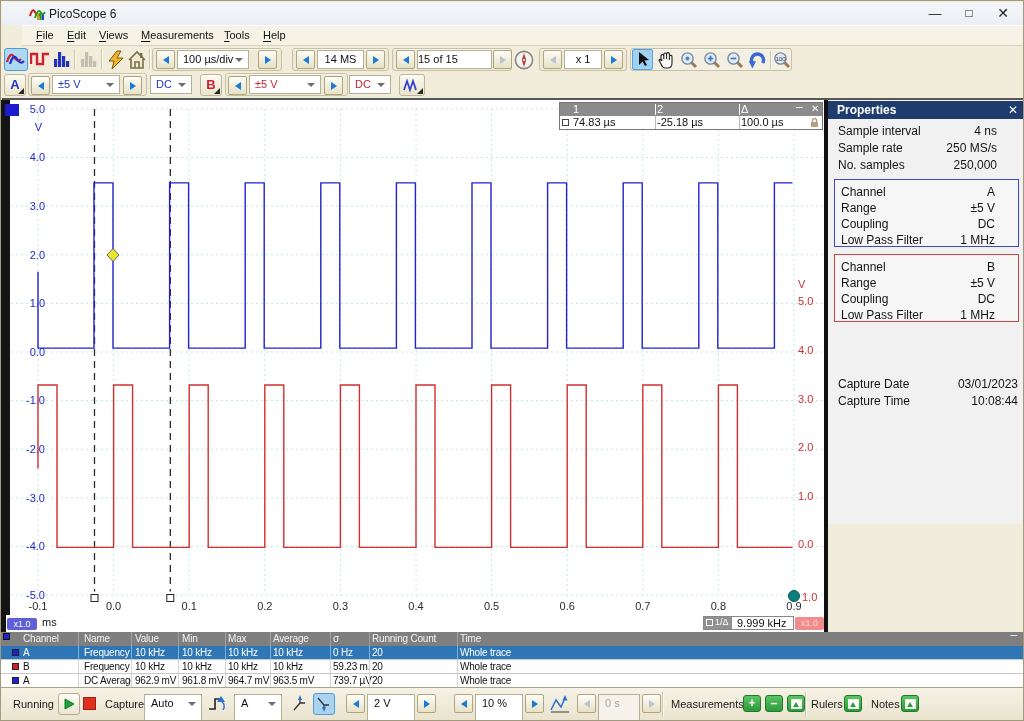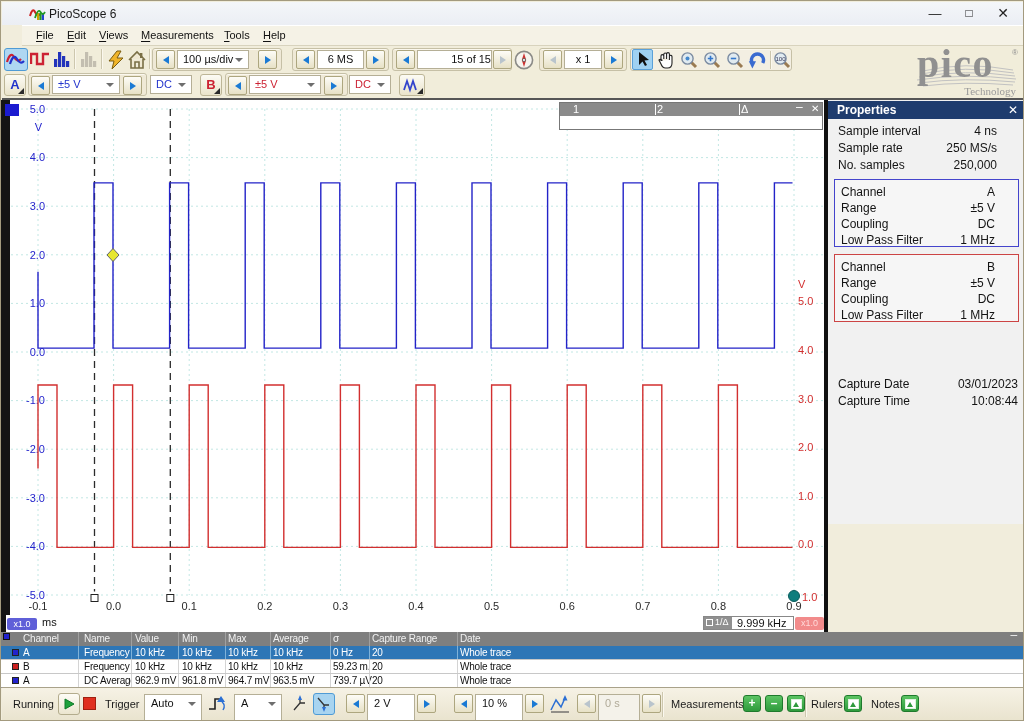--- a/index.html
+++ b/index.html
@@ -150,33 +150,33 @@
         <svg width="8" height="8" viewBox="0 0 8 8">
           <polygon points="1,0 1,8 7,4" fill="#1a7ad4"></polygon>
         </svg>
       </div>
 <div class="tgroup abs" style="left:290px;width:97px"></div>
 <div class="spin abs" style="left:294px">
         <svg width="8" height="8" viewBox="0 0 8 8">
           <polygon points="7,0 7,8 1,4" fill="#1a7ad4"></polygon>
         </svg>
       </div>
-<div class="wfield abs" style="left:315px;width:47px;text-align:center"><span style="position:relative;top:2px">6 MS</span></div>
+<div class="wfield abs" style="left:315px;width:47px;text-align:center"><span style="position:relative;top:2px">14 MS</span></div>
 <div class="spin abs" style="left:364px">
         <svg width="8" height="8" viewBox="0 0 8 8">
           <polygon points="1,0 1,8 7,4" fill="#1a7ad4"></polygon>
         </svg>
       </div>
 <div class="tgroup abs" style="left:390px;width:120px"></div>
 <div class="spin abs" style="left:394px">
         <svg width="8" height="8" viewBox="0 0 8 8">
           <polygon points="7,0 7,8 1,4" fill="#1a7ad4"></polygon>
         </svg>
       </div>
-<div class="wfield abs" style="left:415px;width:75px;text-align:right"><span style="position:relative;top:2px">15 of 15</span></div>
+<div class="wfield abs" style="left:415px;width:75px;text-align:left"><span style="position:relative;top:2px">15 of 15</span></div>
 <div class="spin abs" style="left:491px">
         <svg width="8" height="8" viewBox="0 0 8 8">
           <polygon points="1,0 1,8 7,4" fill="#b9c4cc"></polygon>
         </svg>
       </div>
 <svg class="abs" style="left:512px;top:3px" width="20" height="20" viewBox="0 0 20 20">
  <circle cx="10" cy="10" r="8.6" fill="#f6f4ee" stroke="#8a8a86" stroke-width="1.6"></circle>
  <polygon points="10,3 12.2,10 10,17 7.8,10" fill="#cc3333"></polygon>
  <circle cx="10" cy="10" r="1.6" fill="#eee" stroke="#555" stroke-width="0.8"></circle>
       </svg>
@@ -267,35 +267,20 @@
         <span style="position:absolute;left:5px;top:2px;color:#cc2233">DC</span>
         <div class="caret"></div>
       </div>
 <div class="chbtn abs" style="left:397px;width:26px">
  <svg width="20" height="16" viewBox="0 0 20 16" style="margin-top:2px">
           <path d="M2,13 L5,4 L8,13 L11,4 L14,13" stroke="#3344cc" stroke-width="1.8" fill="none"></path>
         </svg>
  <div class="cornertri"></div></div>
 </div>
 <div id="tbsep" class="abs"></div>
-<div class="abs" style="left:908px;top:42px;width:115px;height:54px">
- <svg width="115" height="54" viewBox="0 0 115 54">
-  <g stroke="#c2c2c2" stroke-width="1" fill="none">
-   <path d="M14,28 Q55,18 104,27"></path>
-          <path d="M12,31 Q55,22 105,30"></path>
-   <path d="M10,34 Q55,26 106,33"></path>
-          <path d="M8,37 Q55,30 107,36"></path>
-   <path d="M10,40 Q55,34 106,39"></path>
-          <path d="M14,43 Q55,38 104,42"></path>
-  </g>
-  <text x="8" y="34" font-family="Liberation Serif" font-size="40" font-weight="bold" fill="#909090" letter-spacing="1.5">pico</text>
-  <text x="103" y="12" font-size="8" fill="#8f8f8f">®</text>
-  <text x="107" y="52" text-anchor="end" font-family="Liberation Serif" font-size="11" fill="#9a9a9a">Technology</text>
- </svg>
-</div>
     <div id="gutterL" class="abs"></div>
     <div class="abs" style="left:4px;top:103px;width:14px;height:12px;background:#1b1bd0;z-index:7"></div>
 <div id="gutterR" class="abs"></div>
 <div class="abs" style="left:0;top:99px;width:824px;height:515px;background:#fff"><svg id="plot" width="824" height="515" viewBox="0 0 824 515">
 <path d="M37,9V495M112.6,9V495M188.2,9V495M263.8,9V495M339.4,9V495M415,9V495M490.6,9V495M566.2,9V495M641.8,9V495M717.4,9V495M793,9V495M10,9H822M10,57.6H822M10,106.2H822M10,154.8H822M10,203.4H822M10,252H822M10,300.6H822M10,349.2H822M10,397.8H822M10,446.4H822M10,495H822" stroke="#c2e7e4" stroke-width="1" fill="none" stroke-dasharray="2,3"></path>
 <text x="44" y="12.8" text-anchor="end" class="ax b">5.0</text>
         <text x="44" y="61.4" text-anchor="end" class="ax b">4.0</text>
         <text x="44" y="110" text-anchor="end" class="ax b">3.0</text>
         <text x="44" y="158.6" text-anchor="end" class="ax b">2.0</text>
         <text x="44" y="207.2" text-anchor="end" class="ax b">1.0</text>
@@ -337,20 +322,32 @@
 <div id="rleg" class="abs">
  <div class="abs" style="left:0;top:0;width:262px;height:13px;background:#8b8b8b;color:#fff">
   <span class="abs" style="left:13px;top:0">1</span>
         <span class="abs" style="left:97px;top:0">2</span>
   <span class="abs" style="left:181px;top:0">Δ</span>
   <span class="abs" style="left:236px;top:-3px;font-size:12px">–</span>
   <span class="abs" style="left:251px;top:0;font-size:10px">✕</span>
   <div class="abs" style="left:95px;top:1px;width:1px;height:11px;background:#fff"></div>
   <div class="abs" style="left:179px;top:1px;width:1px;height:11px;background:#fff"></div>
  </div>
+ <div class="abs" style="left:0;top:13px;width:262px;height:13px;background:#fff;color:#111">
+  <div class="abs" style="left:2px;top:3px;width:7px;height:7px;border:1px solid #444;background:#fff"></div>
+  <span class="abs" style="left:13px;top:0">74.83 µs</span>
+  <span class="abs" style="left:97px;top:0">-25.18 µs</span>
+  <span class="abs" style="left:181px;top:0">100.0 µs</span>
+  <div class="abs" style="left:95px;top:0;width:1px;height:13px;background:#bbb"></div>
+  <div class="abs" style="left:179px;top:0;width:1px;height:13px;background:#bbb"></div>
+  <svg class="abs" style="left:250px;top:2px" width="9" height="10" viewBox="0 0 9 10">
+   <rect x="1" y="4" width="7" height="5" fill="#b0a080"></rect>
+          <path d="M2.5,4 V2.5 a2,2 0 0 1 4,0 V4" fill="none" stroke="#b0a080" stroke-width="1.4"></path>
+        </svg>
+ </div>
 </div>
 <div id="scalebar" class="abs">
  <div class="badge abs" style="left:1px;top:3px;width:30px;height:12px;background:#5f5fd8;line-height:12px">x1.0</div>
  <span class="abs" style="left:36px;top:1px;font-size:11px;color:#111">ms</span>
  <div class="abs" style="left:697px;top:1px;width:91px;height:14px;border:1px solid #888">
   <div class="abs" style="left:0;top:0;width:28px;height:12px;background:#909090">
    <div class="abs" style="left:2px;top:2px;width:7px;height:7px;border:1px solid #fff;background:#909090"></div>
    <span class="abs" style="left:11px;top:0;font-size:9px;color:#fff">1/Δ</span>
   </div>
   <span class="abs" style="left:33px;top:0;font-size:11px;color:#111">9.999 kHz</span>
@@ -384,22 +381,22 @@
     <div id="mtable" class="abs">
 <div id="mhead">
 <div class="abs" style="left:2px;top:1px;width:7px;height:7px;background:#2222cc;border:1px solid #111"></div>
 <span class="mcell" style="left:22px">Channel</span>
 <span class="mcell" style="left:83px">Name</span>
 <span class="mcell" style="left:134px">Value</span>
 <span class="mcell" style="left:181px">Min</span>
 <span class="mcell" style="left:227px">Max</span>
 <span class="mcell" style="left:272px">Average</span>
 <span class="mcell" style="left:332px">σ</span>
-<span class="mcell" style="left:371px">Capture Range</span>
-<span class="mcell" style="left:459px">Date</span>
+<span class="mcell" style="left:371px">Running Count</span>
+<span class="mcell" style="left:459px">Time</span>
 <div class="vline" style="left:77px"></div>
 <div class="vline" style="left:130px"></div>
 <div class="vline" style="left:177px"></div>
 <div class="vline" style="left:224px"></div>
 <div class="vline" style="left:269px"></div>
 <div class="vline" style="left:329px"></div>
 <div class="vline" style="left:368px"></div>
 <div class="vline" style="left:456px"></div>
 <span class="mcell" style="right:8px;top:-4px;font-size:12px">–</span>
 </div>
@@ -466,21 +463,21 @@
 <div class="hline" style="top:27px"></div>
 <div class="hline" style="top:41px"></div>
 <div class="hline" style="top:55px;background:#999"></div>
 </div>
 <div id="statusbar" class="abs">
 <span class="sbtxt" style="left:11px">Running</span>
 <div class="sbtn" style="left:56px"><svg width="12" height="12" viewBox="0 0 12 12" style="margin-top:4px">
           <polygon points="2,1 11,6 2,11" fill="#1da13c" stroke="#0d7a28"></polygon>
         </svg></div>
 <div class="abs" style="left:81px;top:9px;width:13px;height:13px;background:#e03020;border:1px solid #a02010"></div>
-<span class="sbtxt" style="left:103px">Trigger</span>
+<span class="sbtxt" style="left:103px">Capture</span>
 <div class="sfield" style="left:142px;width:58px">
         <span style="position:absolute;left:6px;top:2px">Auto</span>
         <div class="caret"></div>
       </div>
 <div class="abs" style="left:205px;top:6px;width:21px;height:19px">
  <svg width="21" height="19" viewBox="0 0 21 19">
           <path d="M2,15 h6 v-10 h7" stroke="#222" stroke-width="1.6" fill="none"></path>
  <polygon points="14,2 18,8 10,8" fill="#2b6fd4"></polygon>
           <path d="M15,8 q4,3 1,8" stroke="#2b6fd4" stroke-width="1.4" fill="none"></path>
         </svg></div>

